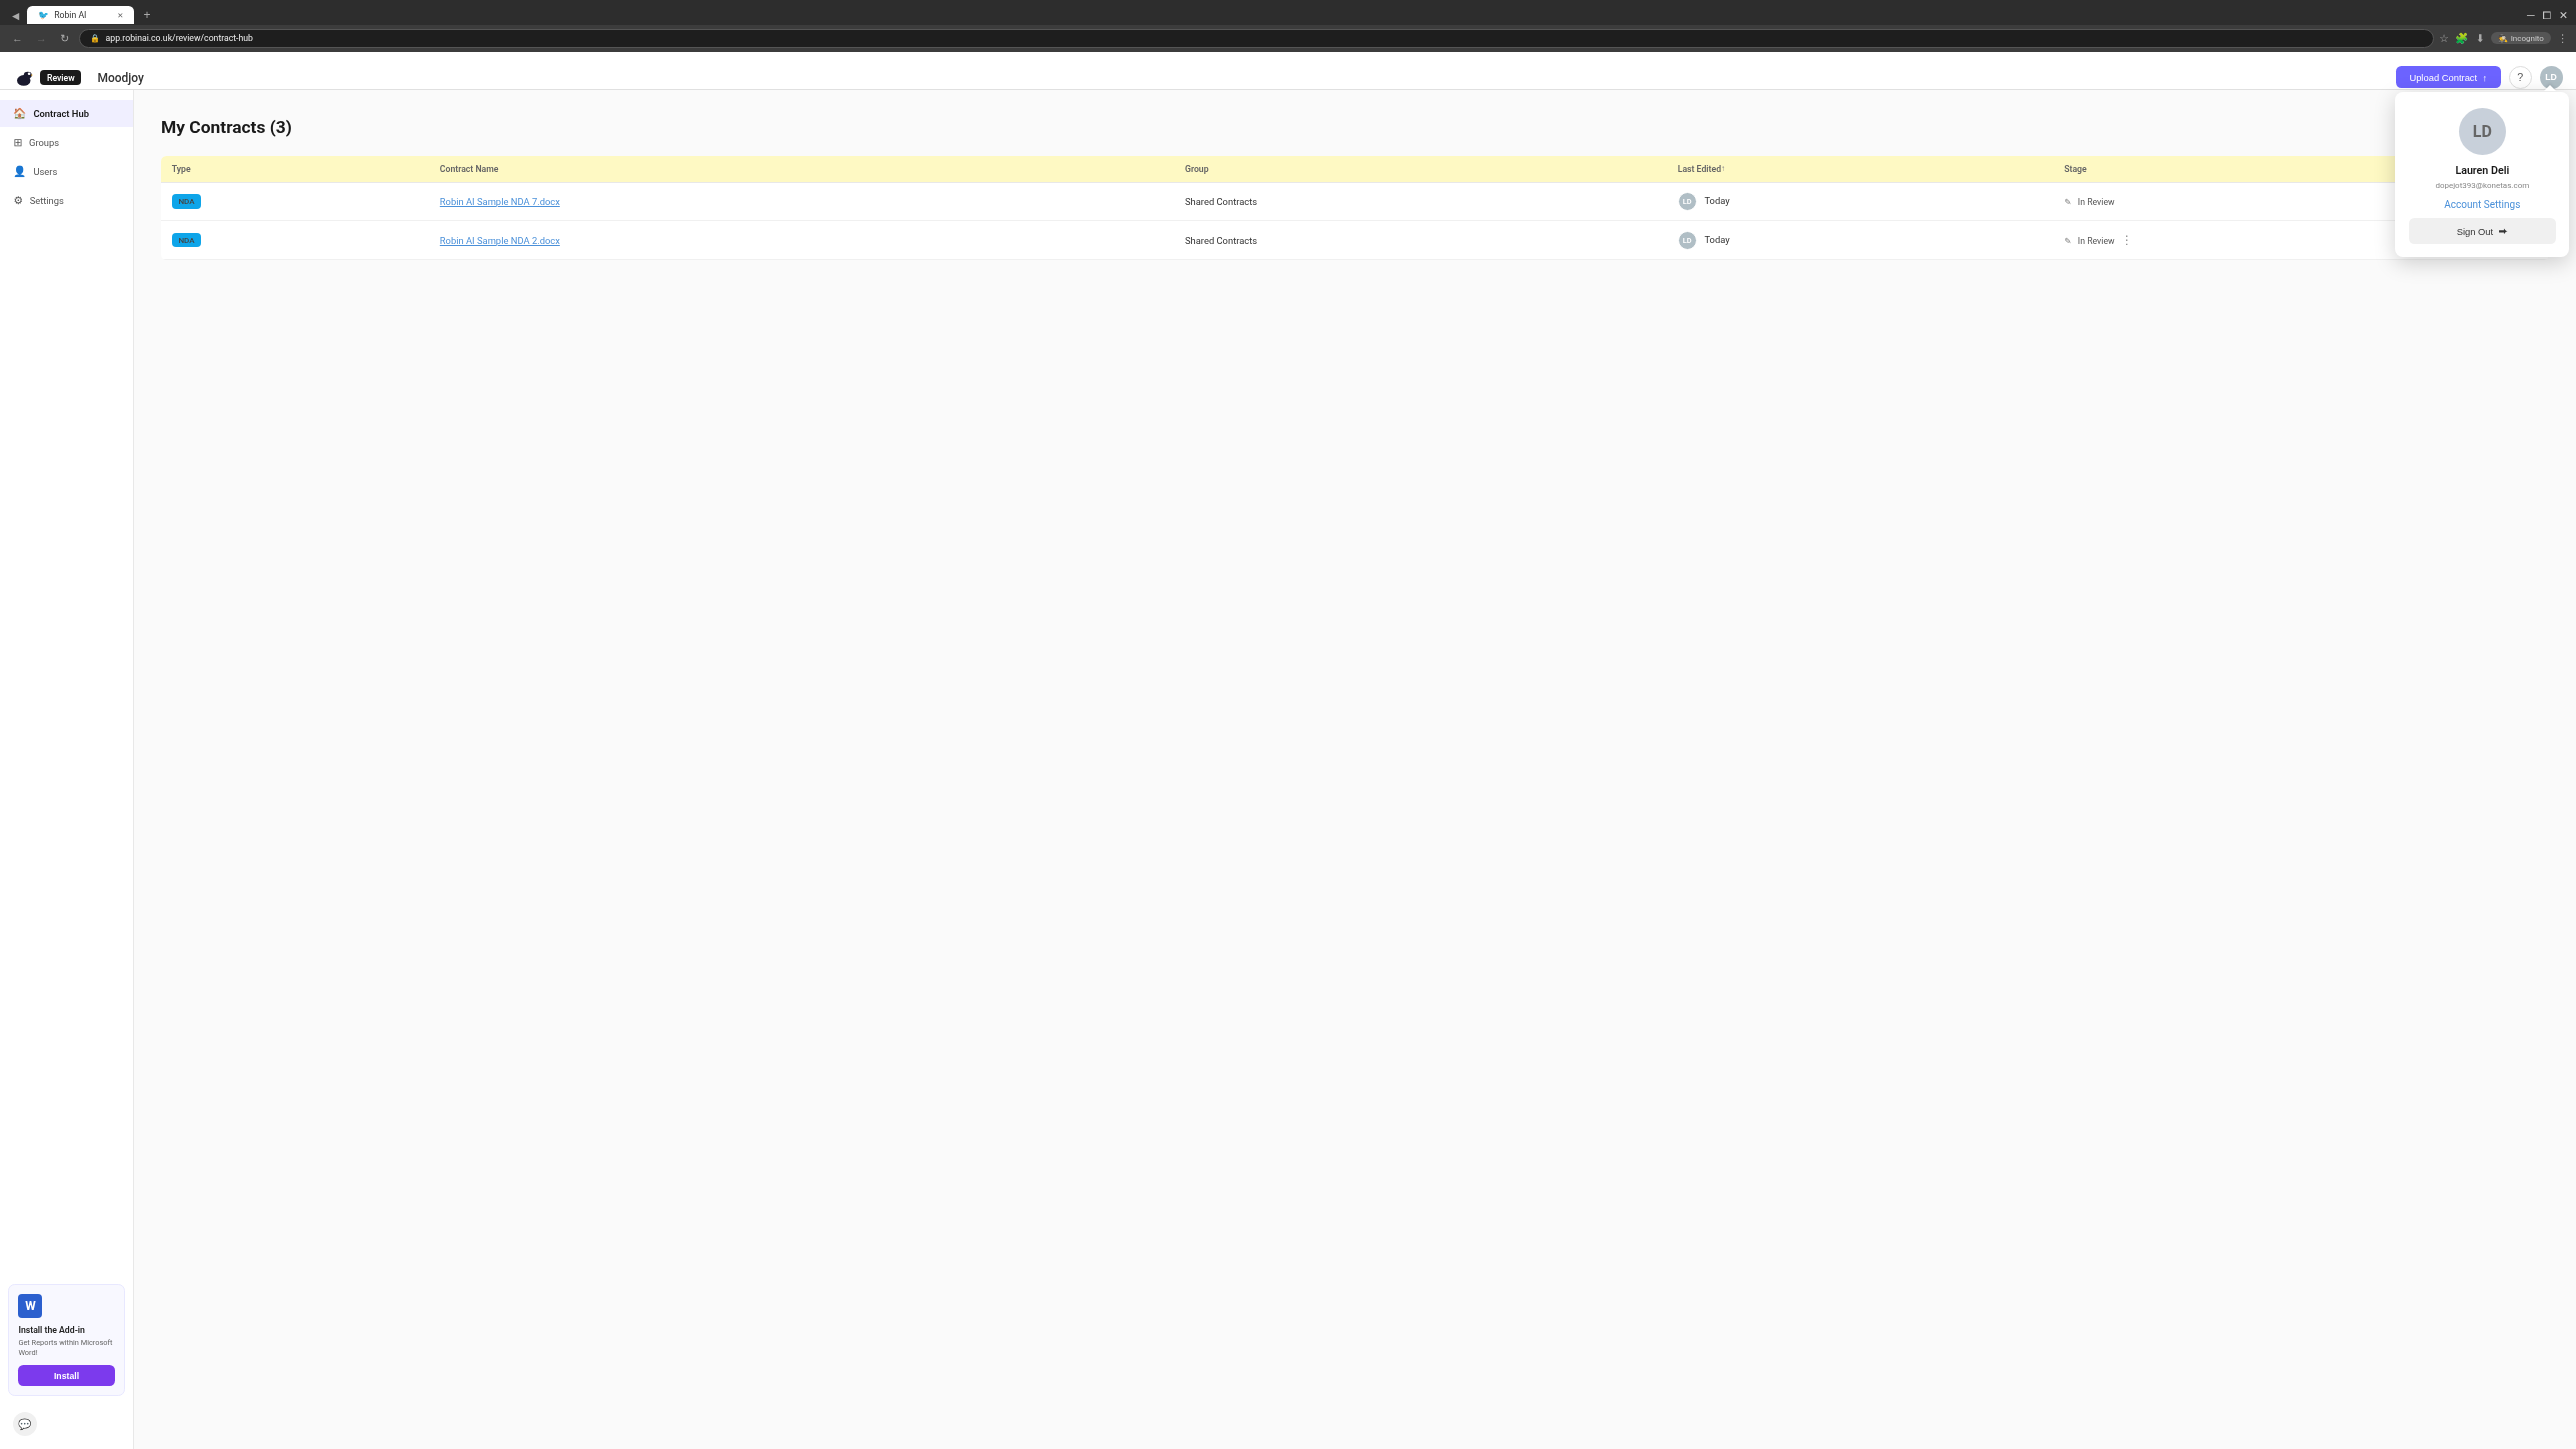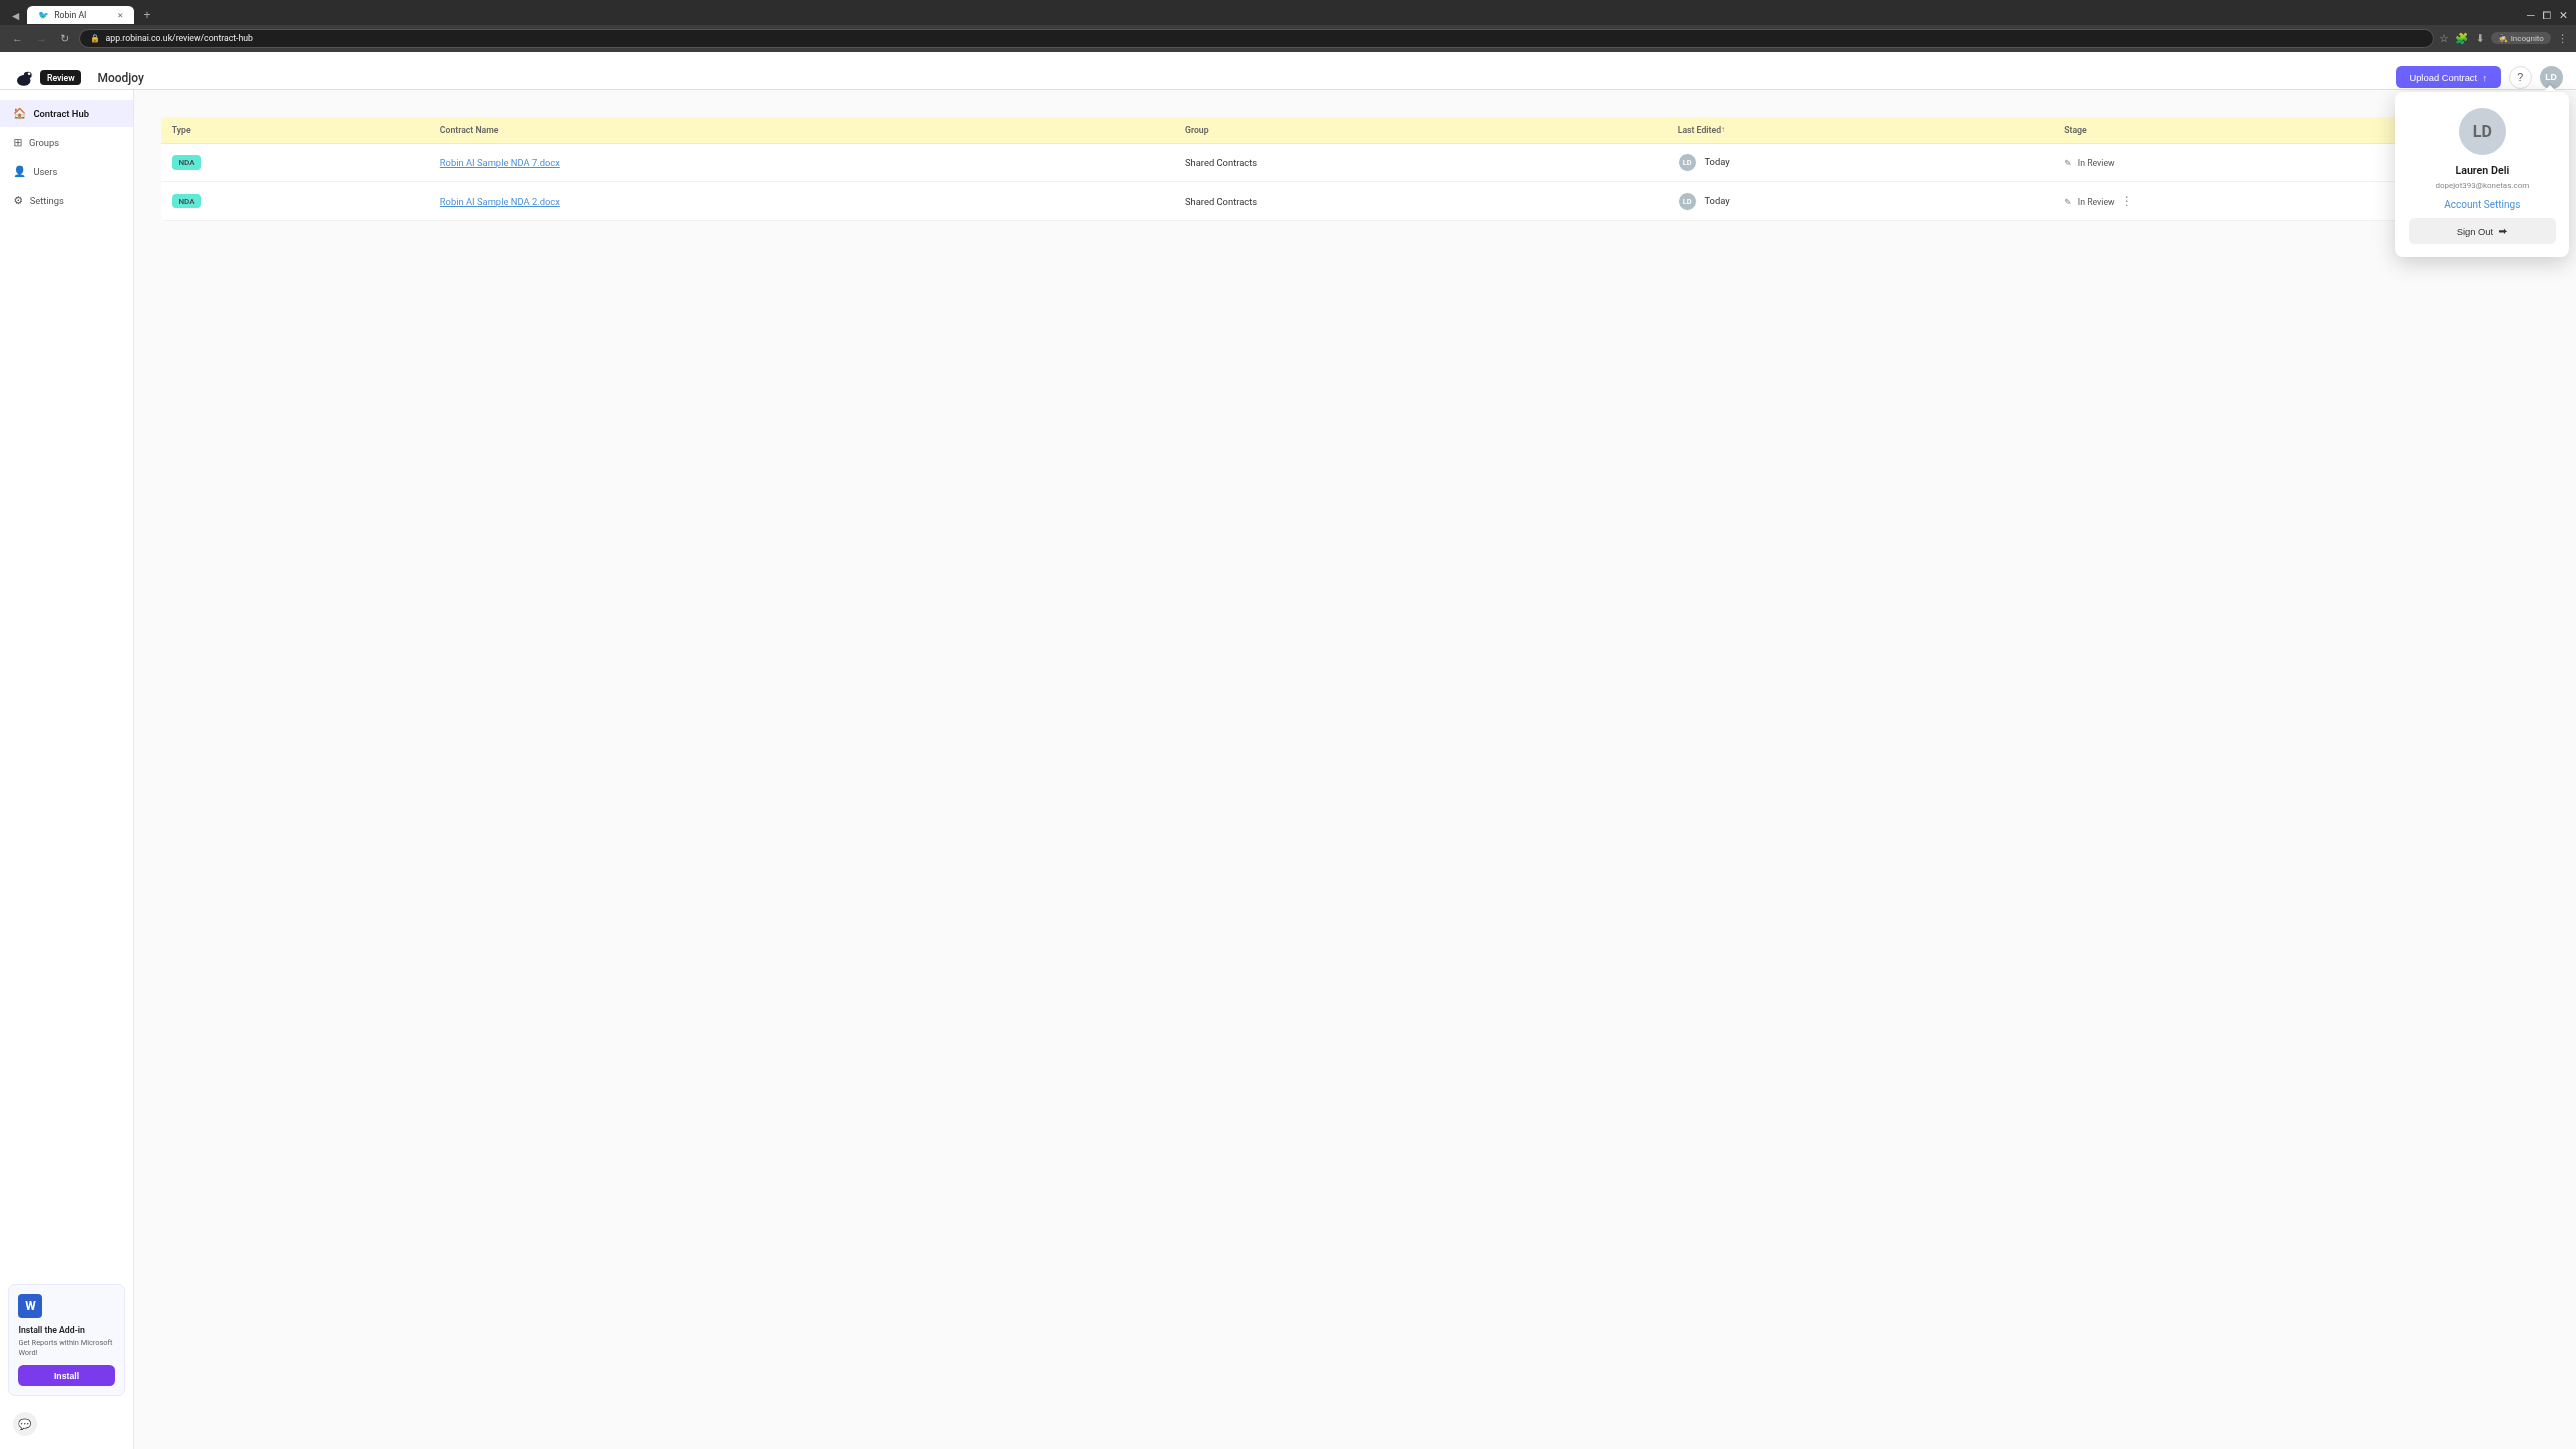--- a/index.html
+++ b/index.html
@@ -268,21 +268,21 @@
       background: #fef9c3;
     }
     .contracts-table td {
       padding: 9.4px 10.7px;
       font-size: 9.4px;
       color: #333;
       border-bottom: 0.7px solid #f0f0f0;
       vertical-align: middle;
     }
     .type-badge {
-      background: #5eead4;
+      background: #0ea5e9;
       border-radius: 4px;
       padding: 2.7px 6.7px;
       font-size: 8px;
       font-weight: 500;
       color: #444;
       text-align: center;
       display: inline-block;
     }
     .contract-link {
       color: #4a90d9;
@@ -487,20 +487,21 @@
         <div class="addon-desc">Get Reports within Microsoft Word!</div>
         <button class="addon-install-btn">Install</button>
       </div>
 
       <button class="sidebar-feedback">
         <span>💬</span>
       </button>
     </div>
 
     <div class="page-content">
+      <div class="page-title">My Contracts (3)</div>
 
       <table class="contracts-table">
         <thead>
           <tr>
             <th>Type</th>
             <th>Contract Name</th>
             <th>Group</th>
             <th>
               <div class="col-last-edited">
                 <span>Last Edited</span>

